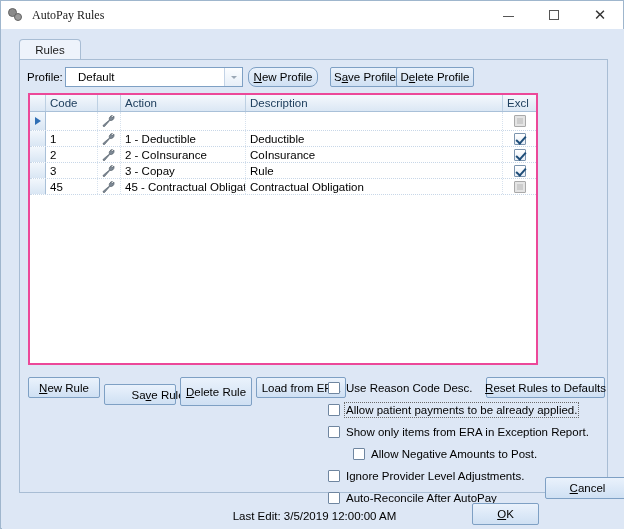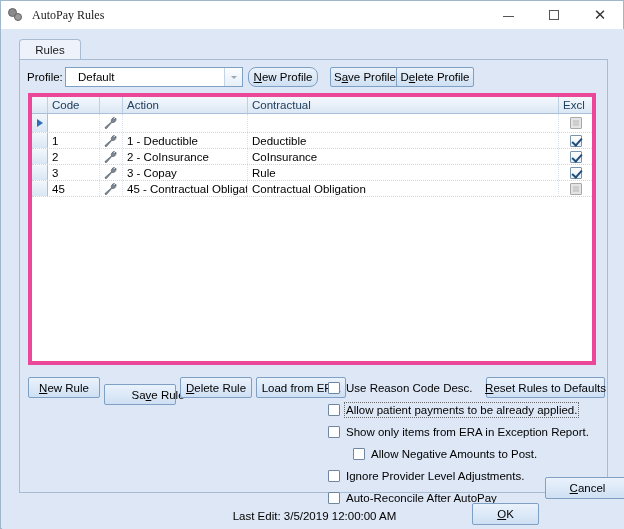--- a/index.html
+++ b/index.html
@@ -181,24 +181,24 @@
   }
   .btn .u { text-decoration: underline; }
   .btn-new-profile  { position:absolute; left: 228px; top: 0px; width: 70px; height: 20px; border-radius: 8px; }
   .btn-save-profile { position:absolute; left: 302px; top: 0px; width: 70px; height: 20px; margin-left: 8px; }
   .btn-del-profile  { position:absolute; left: 376px; top: 0px; width: 78px; height: 20px; }
 
   
   .grid {
     position: absolute;
     left: 8px; top: 33px;
-    width: 568px;
+    width: 510px;
     height: 272px;
     background: #ffffff;
-    border: 4px solid #ec4899;
+    border: 2px solid #ec4899;
     box-sizing: border-box;
     overflow: hidden;
   }
   .grid-head {
     display: flex;
     height: 17px;
     background: linear-gradient(#f4f8fd, #dbe7f4);
     border-bottom: 1px solid #a9c0d8;
     box-sizing: border-box;
   }
@@ -290,21 +290,21 @@
     left: 3px; top: 0px;
     width: 4px; height: 8px;
     border: solid #1f4e79;
     border-width: 0 2px 2px 0;
     transform: rotate(42deg);
   }
 
   
   .btn-new-rule    { position:absolute; left: 8px;   top: 317px; width: 72px; height: 21px; }
   .btn-save-rule   { position:absolute; left: 84px;  top: 324px; width: 72px; height: 21px; padding-left: 36px; }
-  .btn-delete-rule { position:absolute; left: 160px; top: 317px; width: 72px; height: 21px; }
+  .btn-delete-rule { position:absolute; left: 160px; top: 317px; width: 72px; height: 29px; }
   .btn-load-era    { position:absolute; left: 236px; top: 317px; width: 90px; height: 21px; }
   .btn-reset       { position:absolute; left: 466px; top: 317px; width: 119px; height: 21px; }
 
   
   .opt {
     position: absolute;
     left: 308px;
     height: 16px;
     display: flex;
     align-items: center;
@@ -398,21 +398,21 @@
           <span>D<span class="u">e</span>lete Profile</span>
         </div>
       </div>
 
       <div class="grid">
         <div class="grid-head">
           <div class="gh c-marker"></div>
           <div class="gh c-code">Code</div>
           <div class="gh c-icon"></div>
           <div class="gh c-action">Action</div>
-          <div class="gh c-desc">Contractual</div>
+          <div class="gh c-desc">Description</div>
           <div class="gh c-excl">Excl</div>
         </div>
 
         <div class="grow newrow">
           <div class="gc c-marker">
               <span class="row-arrow"></span>
             </div>
           <div class="gc c-code"></div>
           <div class="gc c-icon">
             <span class="wrench">

